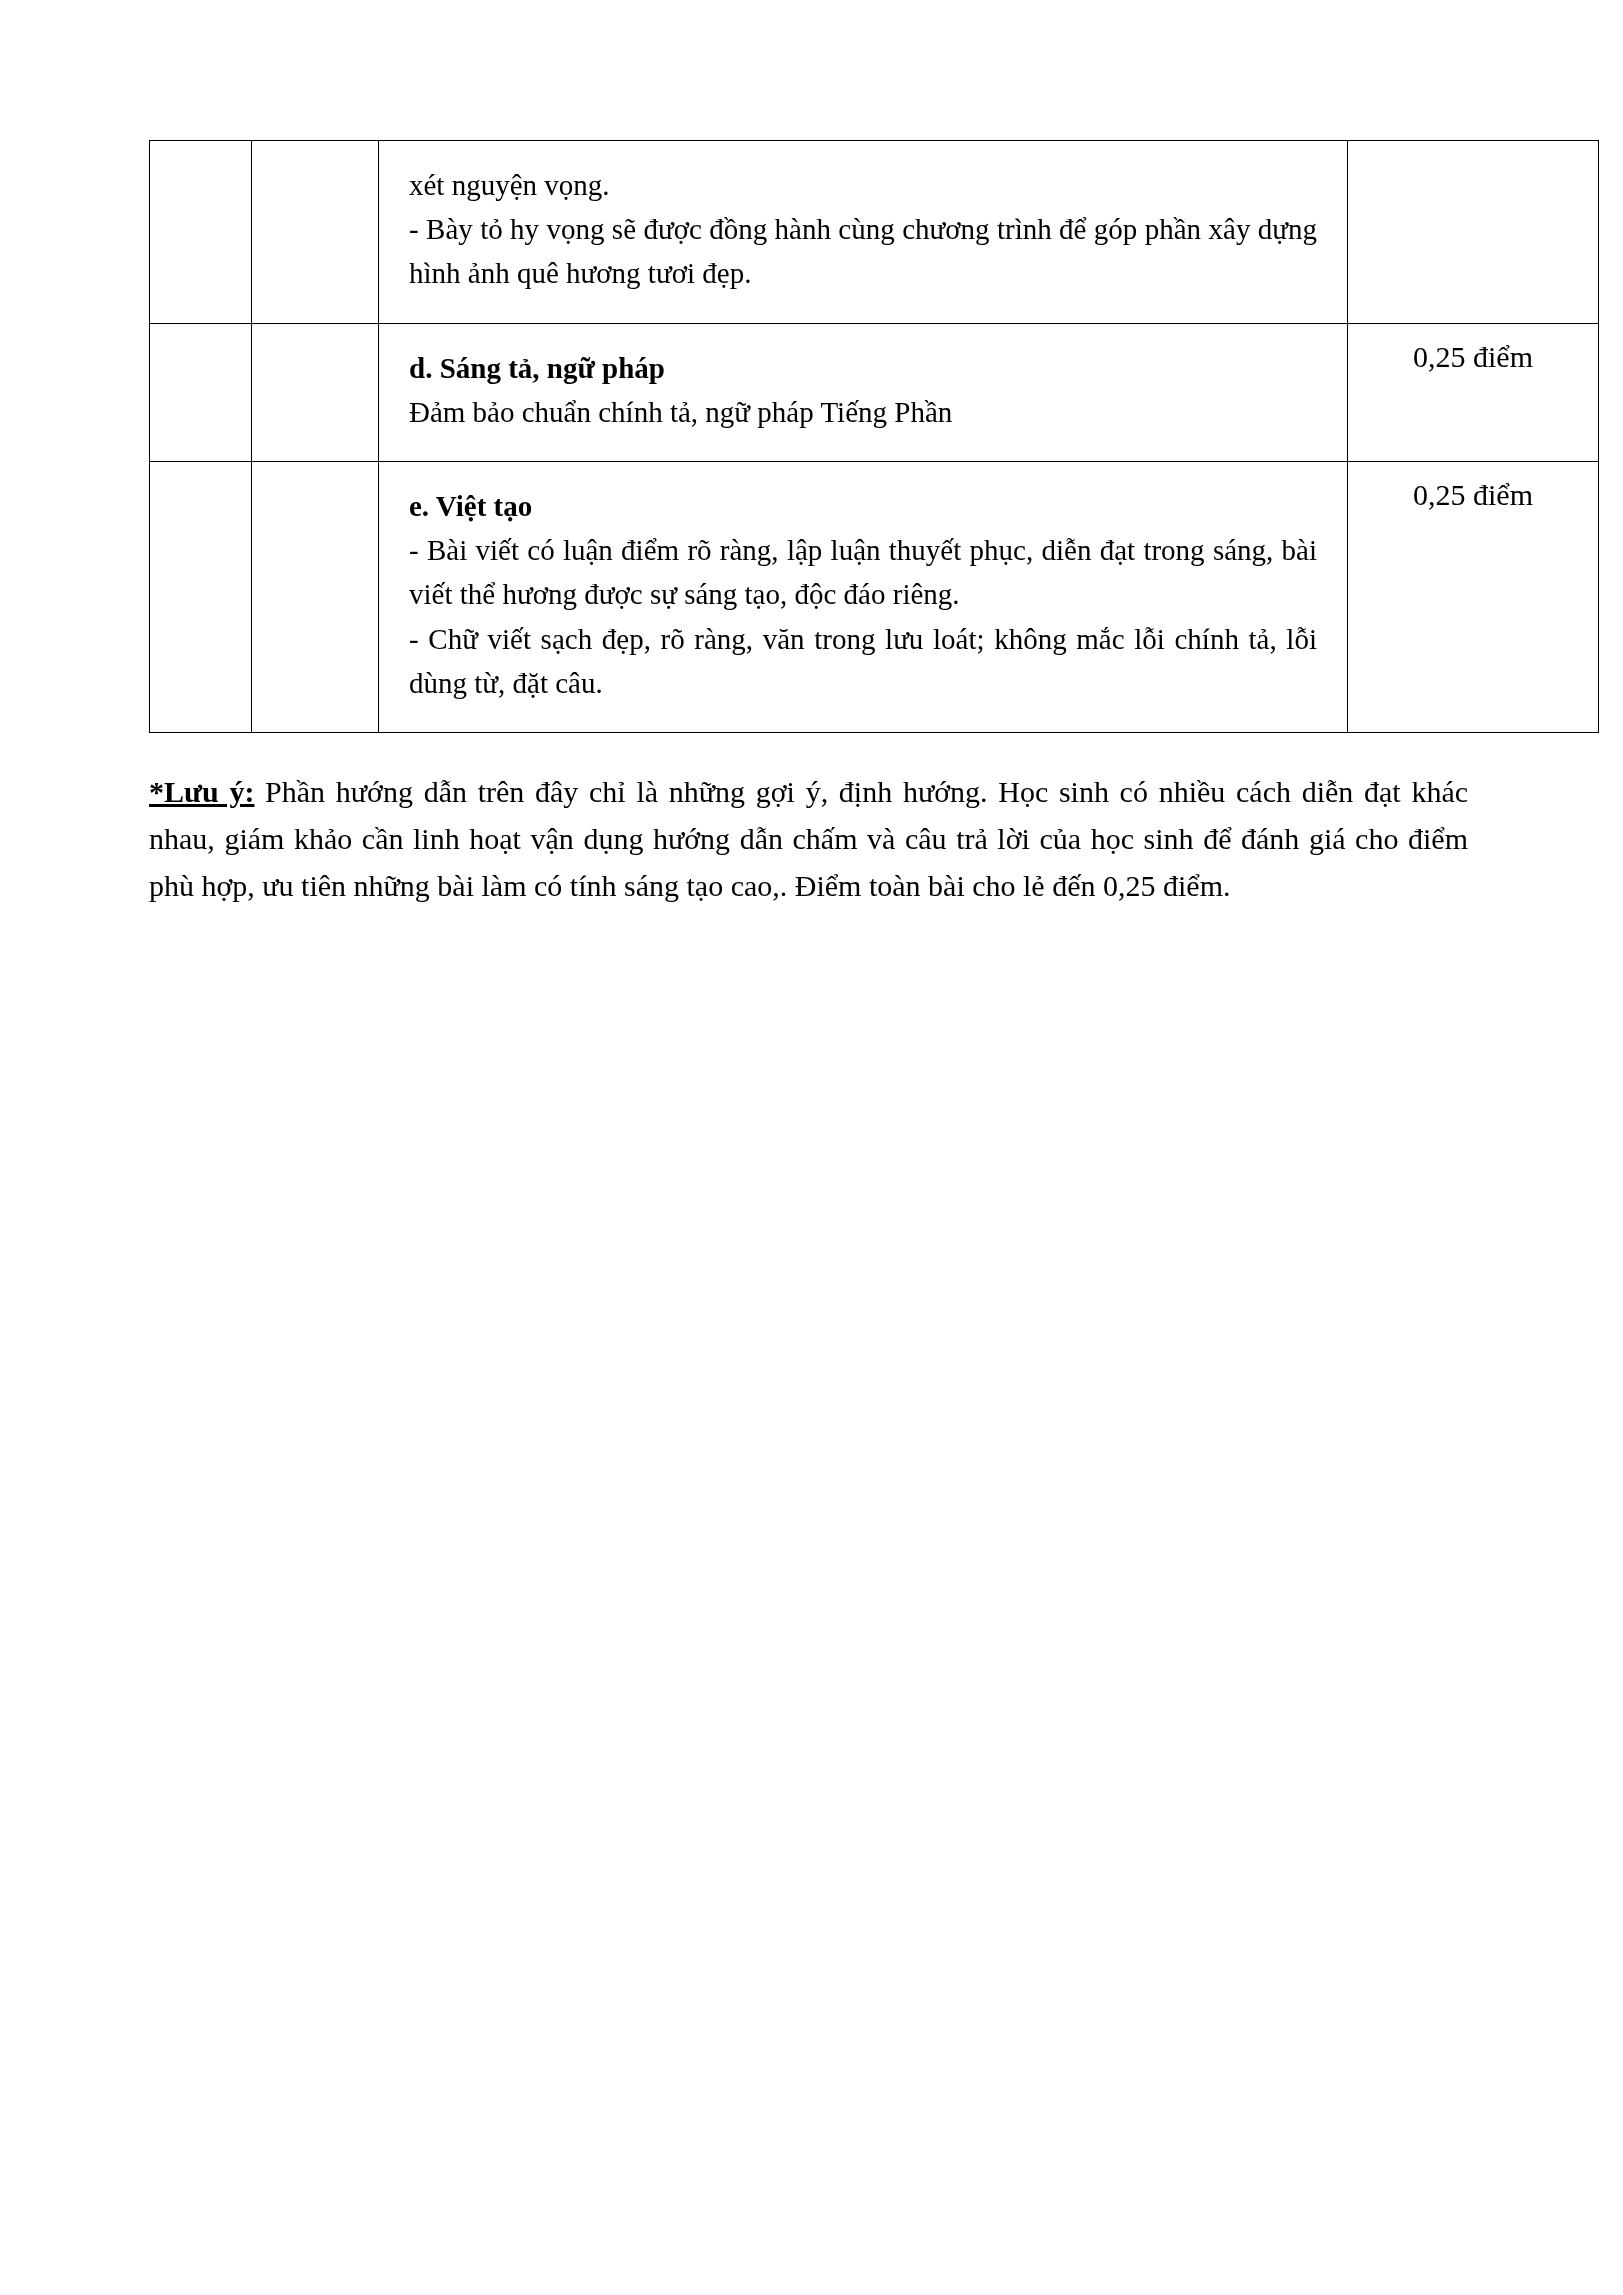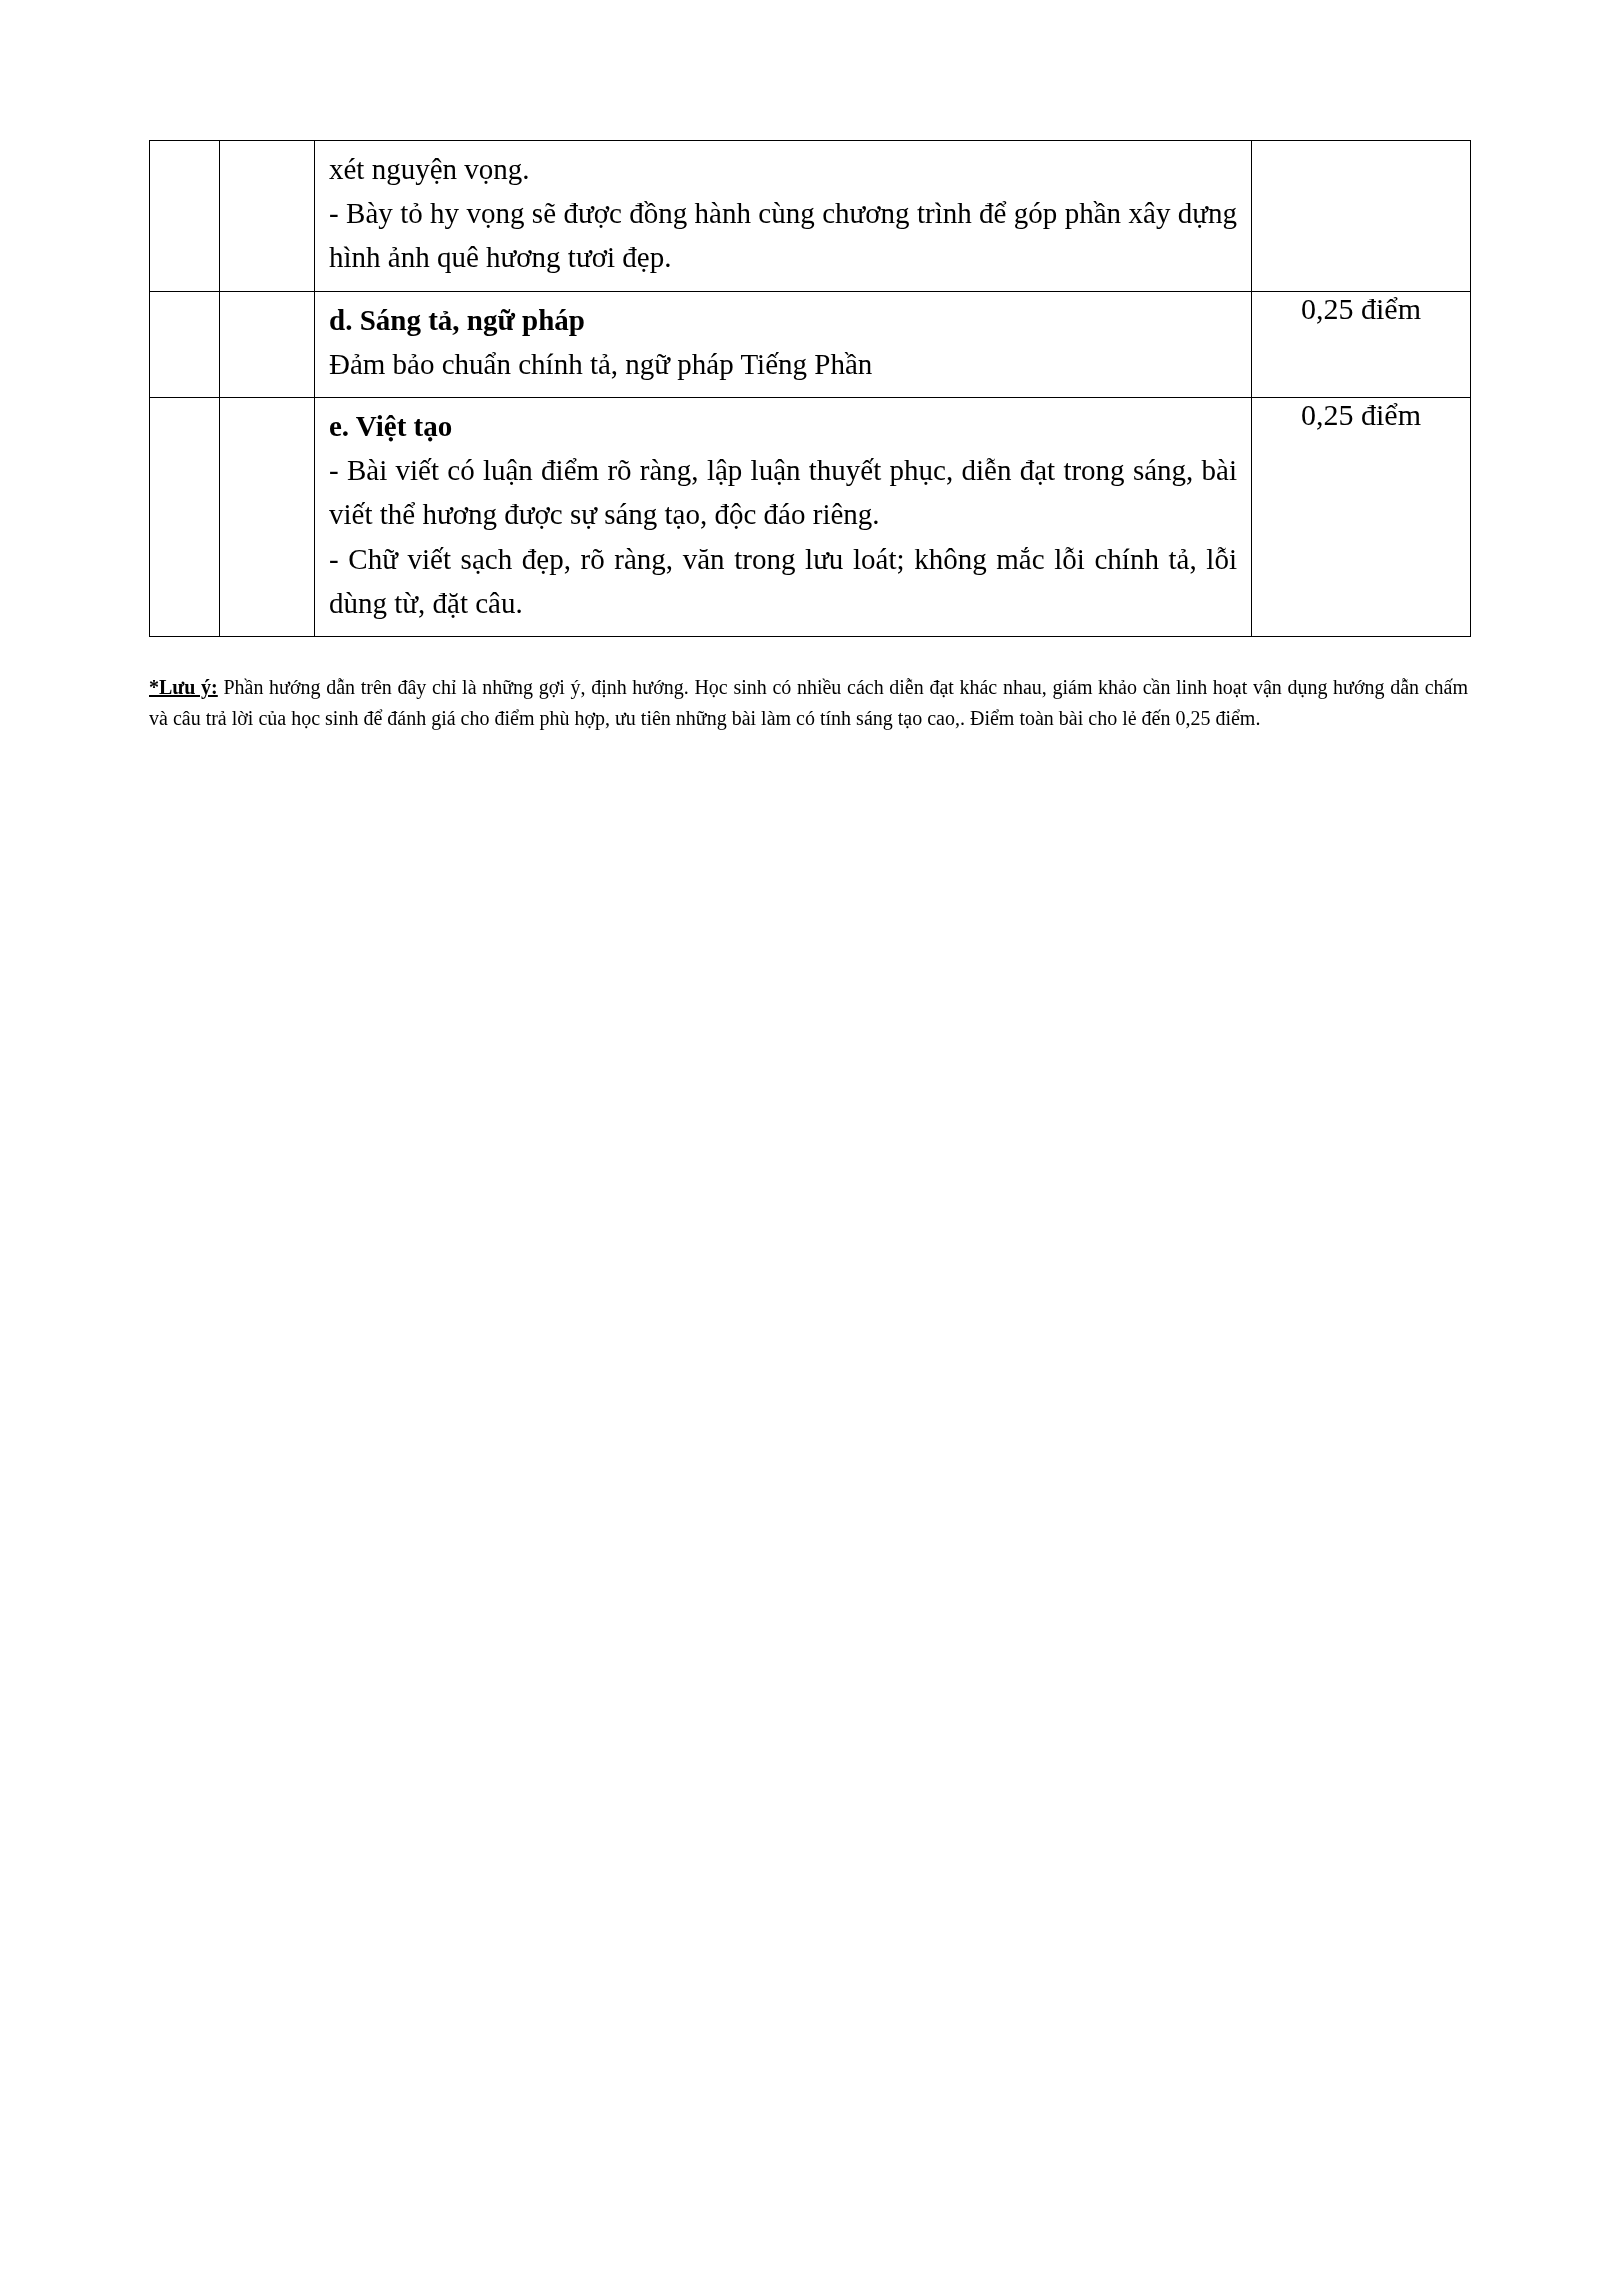--- a/index.html
+++ b/index.html
@@ -32,21 +32,21 @@
 
   
   table.rubric {
     border-collapse: collapse;
     width: 1319px;
     table-layout: fixed;
   }
   table.rubric td {
     border: 1.6px solid #000000;
     vertical-align: top;
-    padding: 0;
+    padding: 16px;
   }
   td.col-a { width: 69px; border-top: none; }
   td.col-b { width: 94px; border-top: none; }
   td.col-c { width: 936px; }
   td.col-d { width: 218px; }
 
   td.no-top { border-top: none; }
 
   .cell-text {
     font-size: 29px;
@@ -70,21 +70,21 @@
   .score-inner {
     display: table-cell;
     vertical-align: middle;
     text-align: center;
     font-size: 30px;
   }
 
   
   .note {
     margin-top: 35px;
-    font-size: 20px;
+    font-size: 30px;
     line-height: 1.58;
     text-align: justify;
     text-justify: inter-word;
   }
   .note .lead {
     font-weight: bold;
     text-decoration: underline;
   }
   .note .body-text {
     font-weight: normal;

